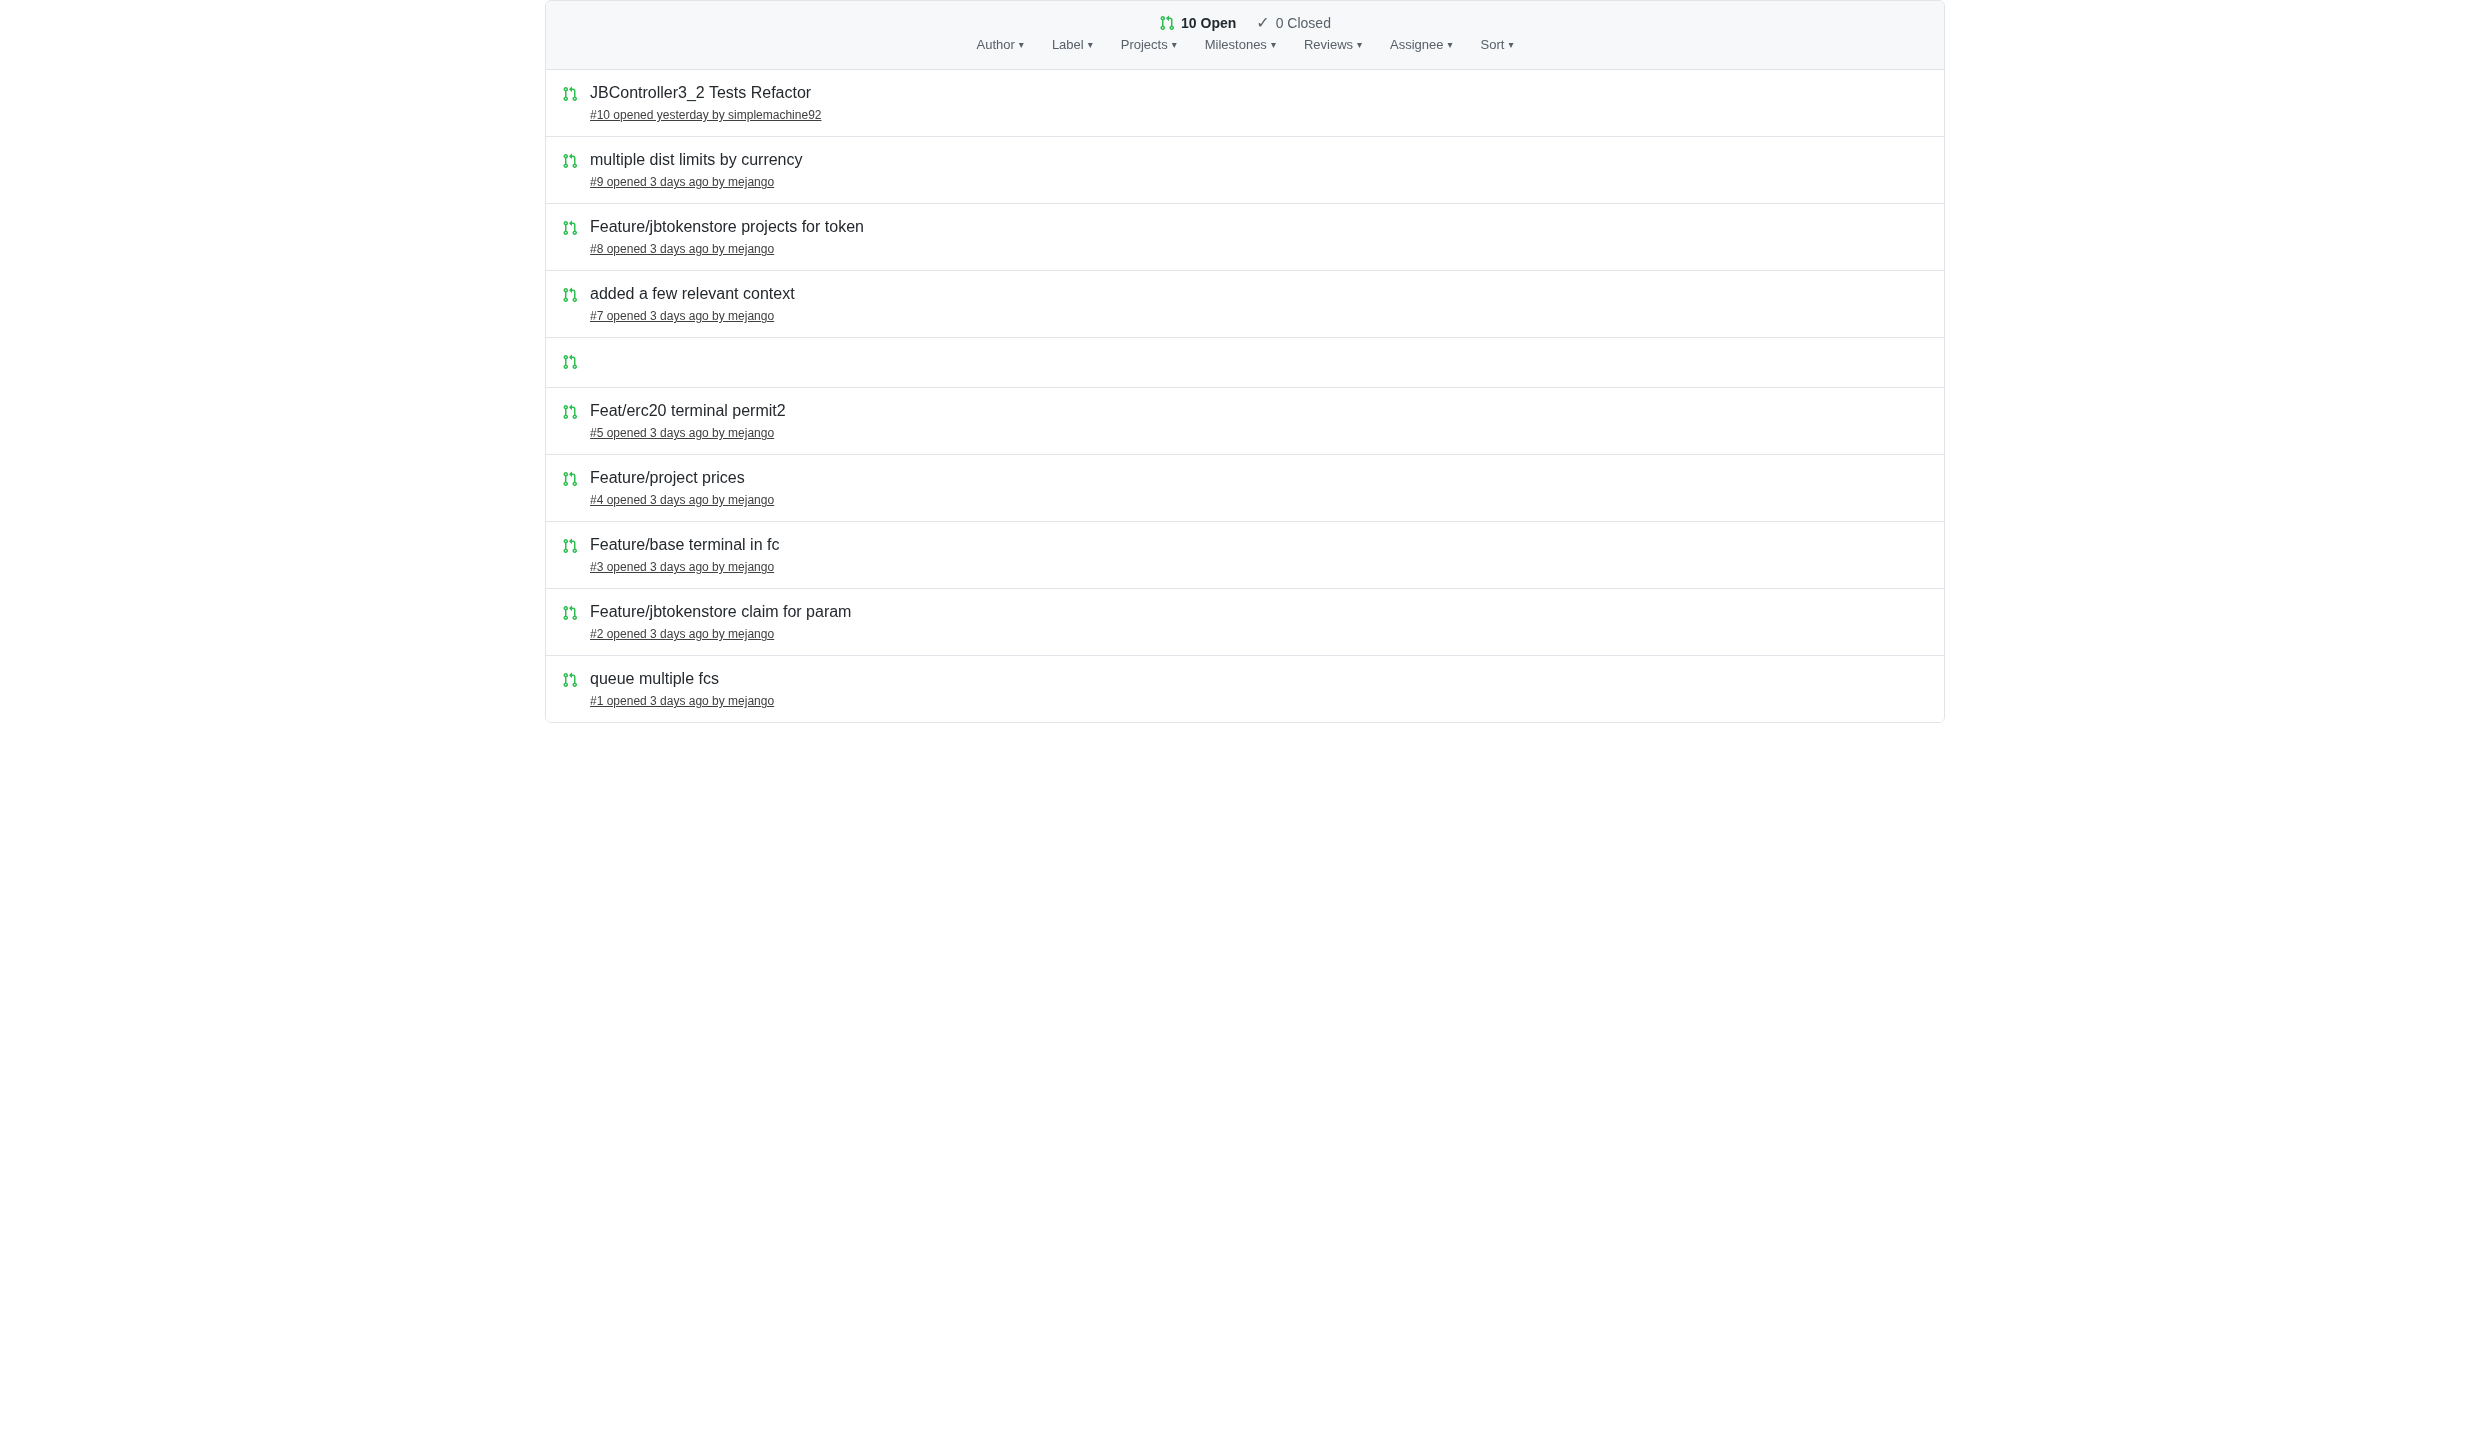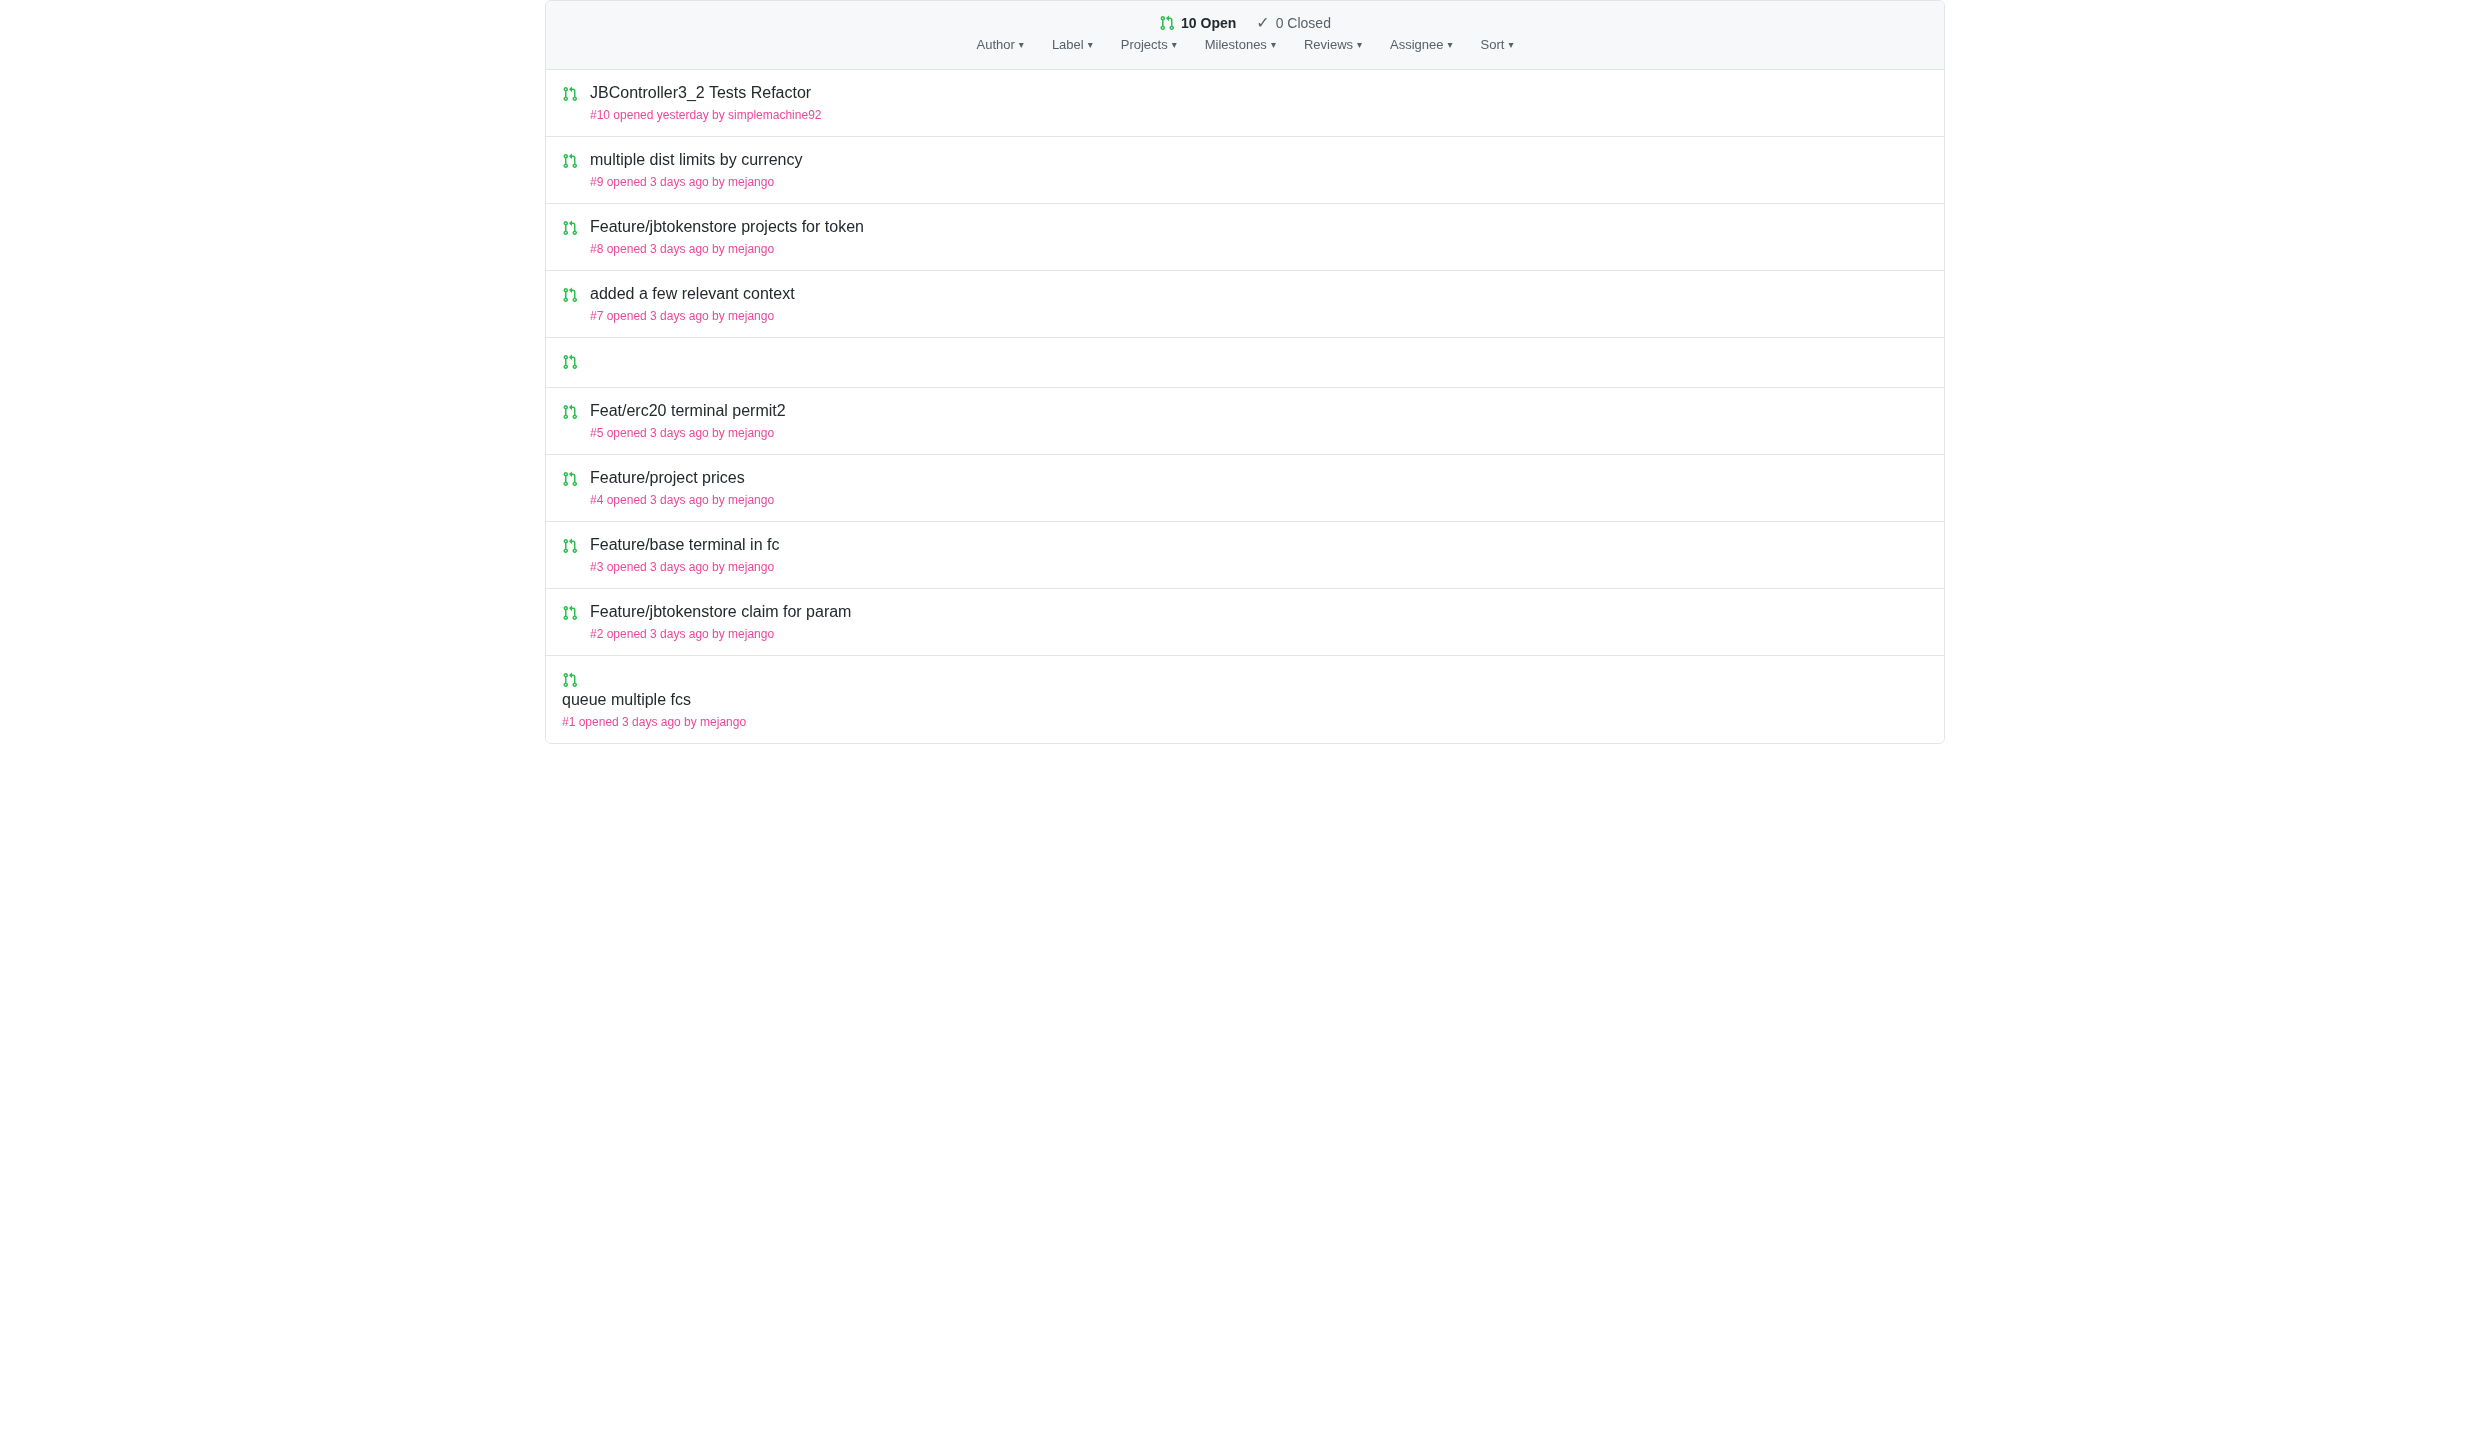--- a/index.html
+++ b/index.html
@@ -101,21 +101,20 @@
     .pr-item {
       display: flex;
       align-items: flex-start;
       padding: 14px 16px;
       border-bottom: 1px solid #e1e4e8;
       background: #fff;
     }
 
     .pr-item:last-child {
       border-bottom: none;
-      flex-direction: column;
     }
 
     .pr-item-icon {
       margin-top: 2px;
       margin-right: 12px;
       flex-shrink: 0;
     }
 
     .pr-item-icon svg {
       fill: #2cbe4e;
@@ -129,21 +128,22 @@
       font-size: 16px;
       font-weight: 400;
       color: #24292e;
       cursor: pointer;
       display: block;
       margin-bottom: 4px;
     }
 
     .pr-meta {
       font-size: 12px;
-      color: #ec4899;
+      color: #404040;
+      text-decoration: underline;
     }
   </style>
 </head>
 <body>
 
 <div class="container">
 
   <div class="toolbar">
     <div class="toolbar-left">
       <a class="status-item">

